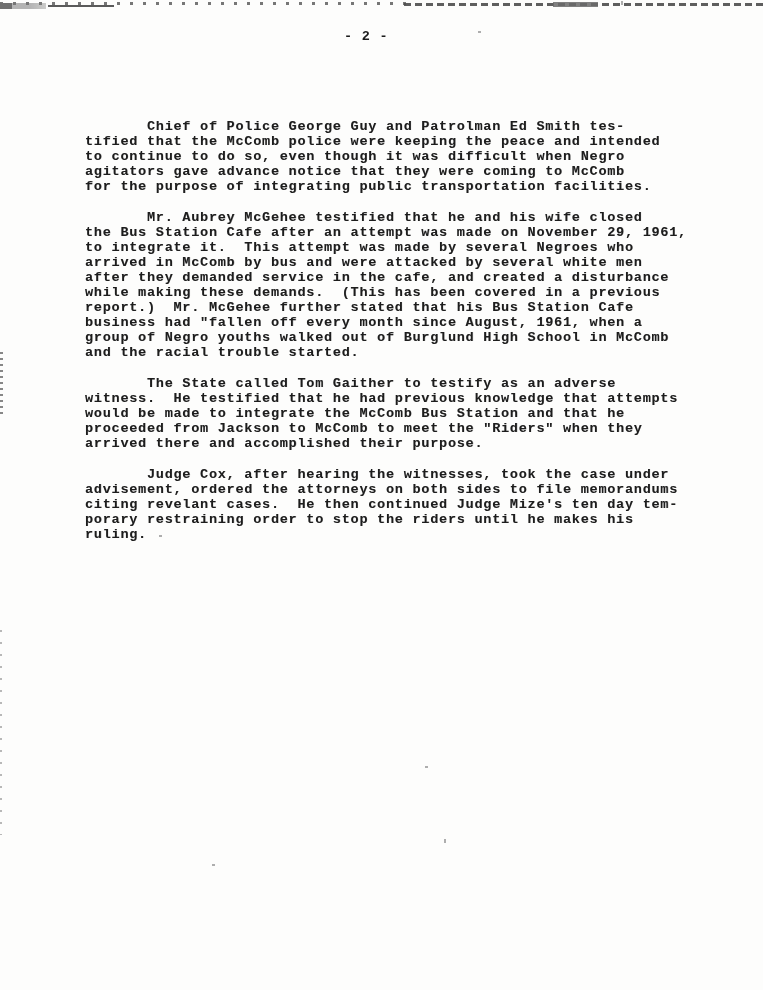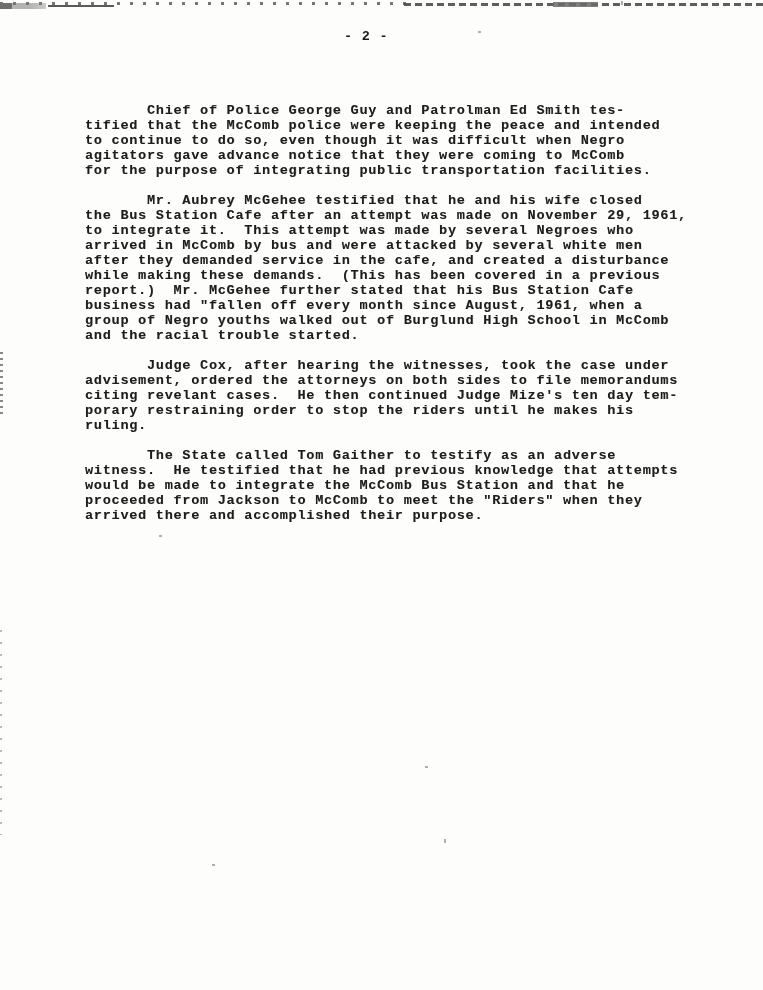--- a/index.html
+++ b/index.html
@@ -94,21 +94,21 @@
     left: 85px; top: 103px;
     width: 630px;
   }
   .para {
     white-space: pre;
     font-size: 13.5px;
     line-height: 15px;
     font-weight: 700;
     letter-spacing: 0.75px;
     color: #1d1d1d;
-    margin: 0 0 15px 0;
+    margin: 16px 0 15px 0;
     text-shadow: 0.3px 0.3px 0 rgba(25,25,25,0.35);
   }
 </style>
 </head>
 <body>
 
 <div class="page">
 
   <div class="top-dots-left"></div>
   <div class="top-dash-right"></div>
@@ -137,25 +137,25 @@
     <div class="para">       Mr. Aubrey McGehee testified that he and his wife closed
 the Bus Station Cafe after an attempt was made on November 29, 1961,
 to integrate it.  This attempt was made by several Negroes who
 arrived in McComb by bus and were attacked by several white men
 after they demanded service in the cafe, and created a disturbance
 while making these demands.  (This has been covered in a previous
 report.)  Mr. McGehee further stated that his Bus Station Cafe
 business had "fallen off every month since August, 1961, when a
 group of Negro youths walked out of Burglund High School in McComb
 and the racial trouble started.</div>
+    <div class="para">       The State called Tom Gaither to testify as an adverse
+witness.  He testified that he had previous knowledge that attempts
+would be made to integrate the McComb Bus Station and that he
+proceeded from Jackson to McComb to meet the "Riders" when they
+arrived there and accomplished their purpose.</div>
     <div class="para">       Judge Cox, after hearing the witnesses, took the case under
 advisement, ordered the attorneys on both sides to file memorandums
 citing revelant cases.  He then continued Judge Mize's ten day tem-
 porary restraining order to stop the riders until he makes his
 ruling.</div>
-    <div class="para">       The State called Tom Gaither to testify as an adverse
-witness.  He testified that he had previous knowledge that attempts
-would be made to integrate the McComb Bus Station and that he
-proceeded from Jackson to McComb to meet the "Riders" when they
-arrived there and accomplished their purpose.</div>
   </div>
 
 </div>
 
 </body></html>

